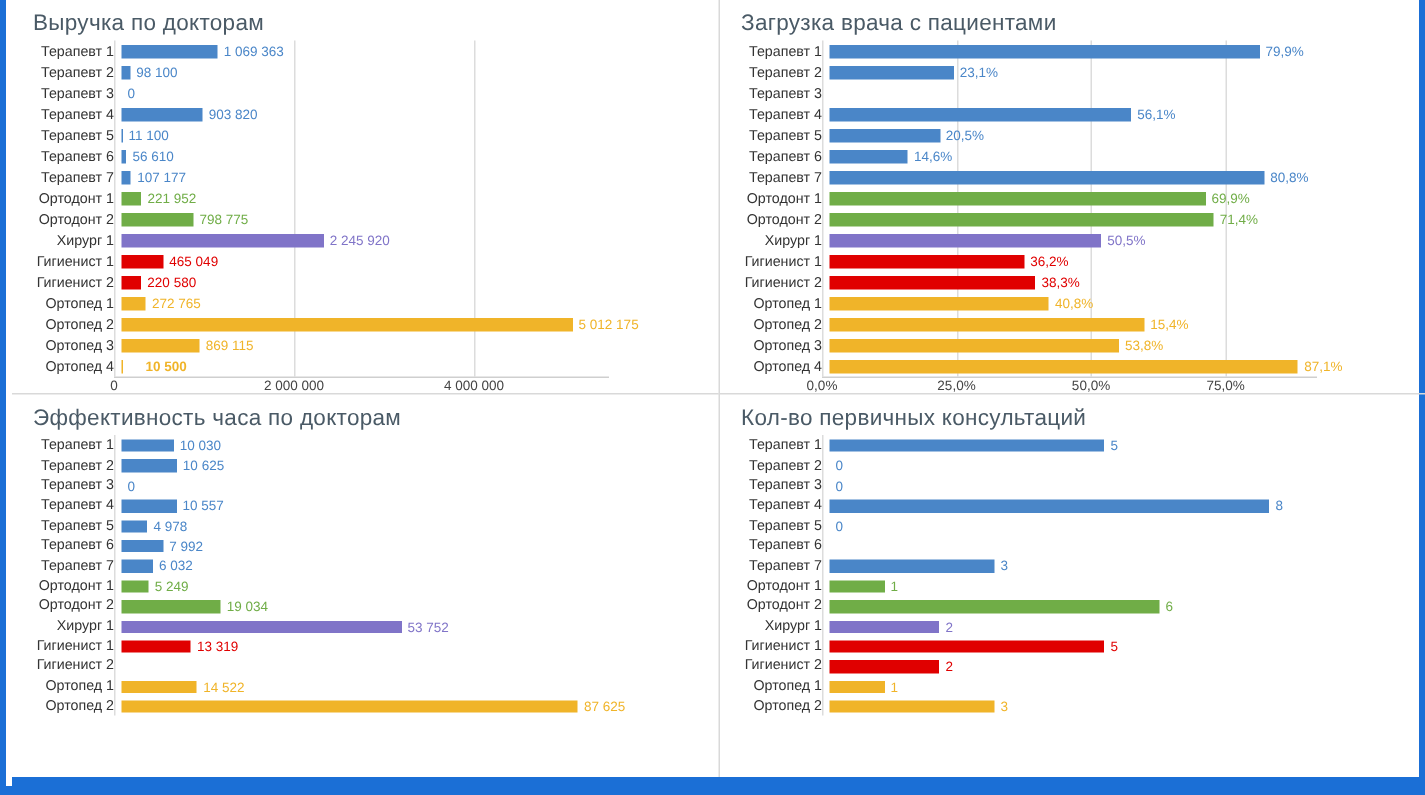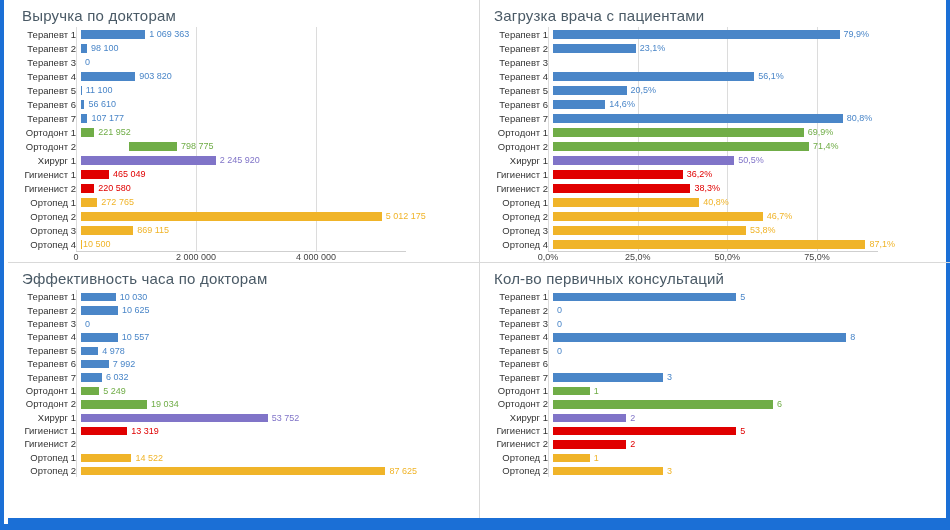--- a/index.html
+++ b/index.html
@@ -167,21 +167,21 @@
             </div>
             <div class="row" style="height: 14px;">
               <div class="lbl">Ортодонт 1</div>
               <div class="barwrap" style="flex: 0 0 330px;">
                 <div class="bar" style="width: 13.3171px; background: rgb(112, 173, 71); height: 9px;"></div>
                 <div class="val" style="left: 17.3171px; color: rgb(112, 173, 71);">221 952</div>
               </div>
             </div>
             <div class="row" style="height: 14px;">
               <div class="lbl">Ортодонт 2</div>
-              <div class="barwrap" style="flex: 0 0 330px; margin-left: 48px;">
+              <div class="barwrap" style="flex: 0 0 330px;">
                 <div class="bar" style="width: 47.9265px; background: rgb(112, 173, 71); height: 9px;"></div>
                 <div class="val" style="left: 51.9265px; color: rgb(112, 173, 71);">798 775</div>
               </div>
             </div>
             <div class="row" style="height: 14px;">
               <div class="lbl">Хирург 1</div>
               <div class="barwrap" style="flex: 0 0 330px;">
                 <div class="bar" style="width: 134.755px; background: rgb(128, 116, 200); height: 9px;"></div>
                 <div class="val" style="left: 138.755px; color: rgb(128, 116, 200);">2 245 920</div>
               </div>
@@ -218,21 +218,21 @@
               <div class="lbl">Ортопед 3</div>
               <div class="barwrap" style="flex: 0 0 330px;">
                 <div class="bar" style="width: 52.1469px; background: rgb(240, 180, 41); height: 9px;"></div>
                 <div class="val" style="left: 56.1469px; color: rgb(240, 180, 41);">869 115</div>
               </div>
             </div>
             <div class="row" style="height: 14px;">
               <div class="lbl">Ортопед 4</div>
               <div class="barwrap" style="flex: 0 0 330px;">
                 <div class="bar" style="width: 0.63px; background: rgb(240, 180, 41); height: 9px;"></div>
-                <div class="val" style="left: 2px; color: rgb(240, 180, 41);">10 500</div>
+                <div class="val" style="left: 16px; color: rgb(240, 180, 41); font-weight: bold;">10 500</div>
               </div>
             </div>
           </div>
           <div class="axis" style="width: 330px;">
             <div class="axisline"></div>
             <div class="tick" style="left: 0px;">0</div>
             <div class="tick" style="left: 120px;">2 000 000</div>
             <div class="tick" style="left: 240px;">4 000 000</div>
           </div>
         </div>
@@ -333,21 +333,21 @@
               <div class="lbl">Ортопед 1</div>
               <div class="barwrap" style="flex: 0 0 330px;">
                 <div class="bar" style="width: 146.348px; background: rgb(240, 180, 41); height: 9px;"></div>
                 <div class="val" style="left: 150.348px; color: rgb(240, 180, 41);">40,8%</div>
               </div>
             </div>
             <div class="row" style="height: 14px;">
               <div class="lbl">Ортопед 2</div>
               <div class="barwrap" style="flex: 0 0 330px;">
                 <div class="bar" style="width: 209.837px; background: rgb(240, 180, 41); height: 9px;"></div>
-                <div class="val" style="left: 213.837px; color: rgb(240, 180, 41);">46,7%</div>
+                <div class="val" style="left: 213.837px; color: rgb(240, 180, 41);">15,4%</div>
               </div>
             </div>
             <div class="row" style="height: 14px;">
               <div class="lbl">Ортопед 3</div>
               <div class="barwrap" style="flex: 0 0 330px;">
                 <div class="bar" style="width: 192.978px; background: rgb(240, 180, 41); height: 9px;"></div>
                 <div class="val" style="left: 196.978px; color: rgb(240, 180, 41);">53,8%</div>
               </div>
             </div>
             <div class="row" style="height: 14px;">

